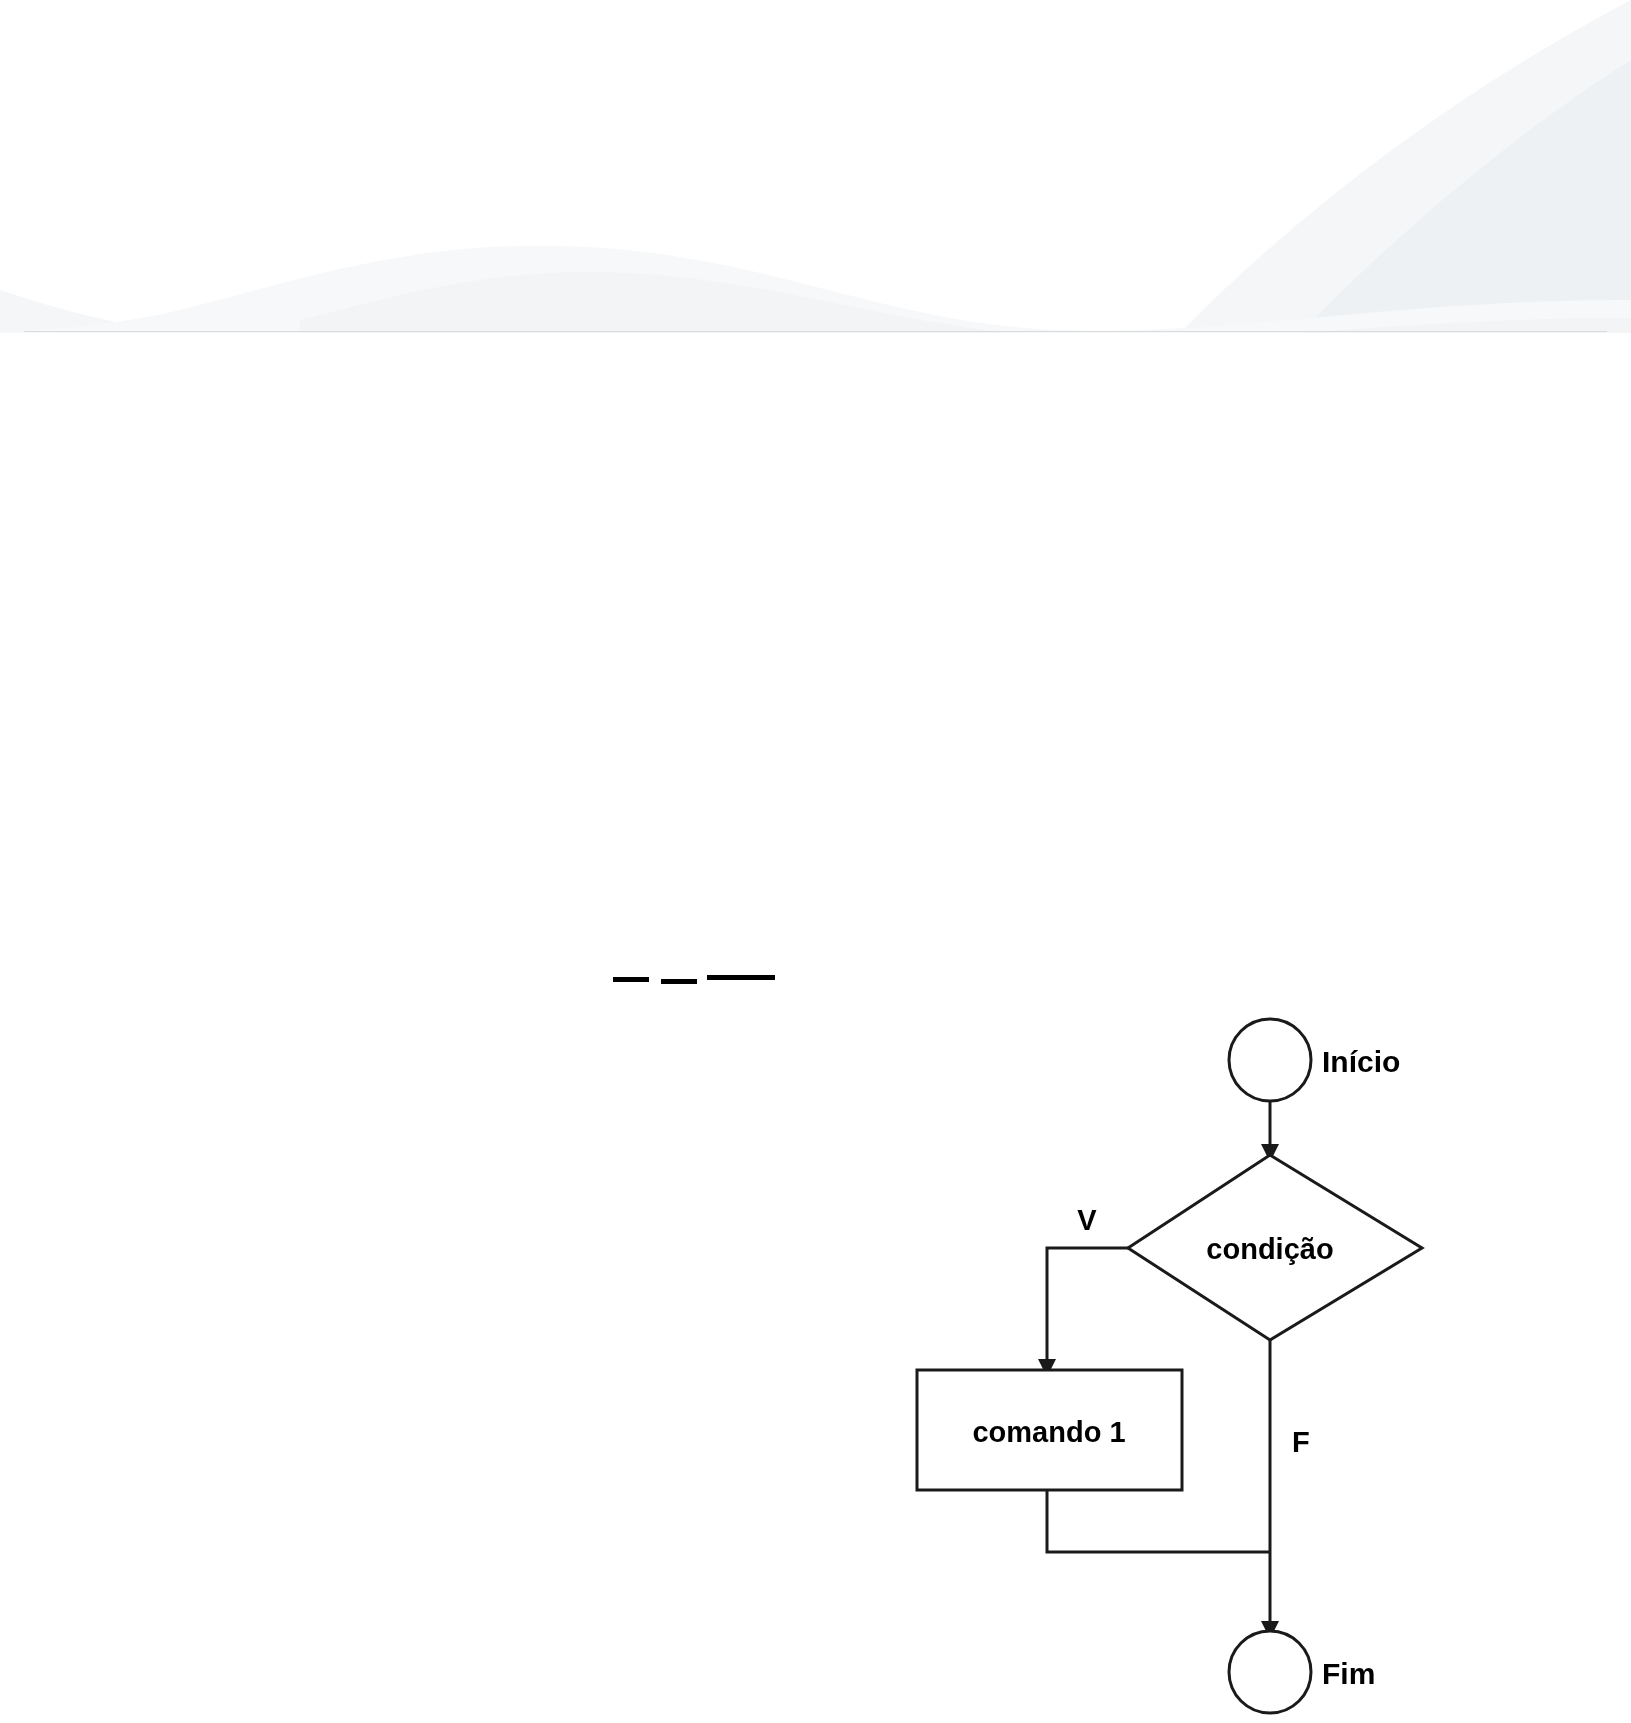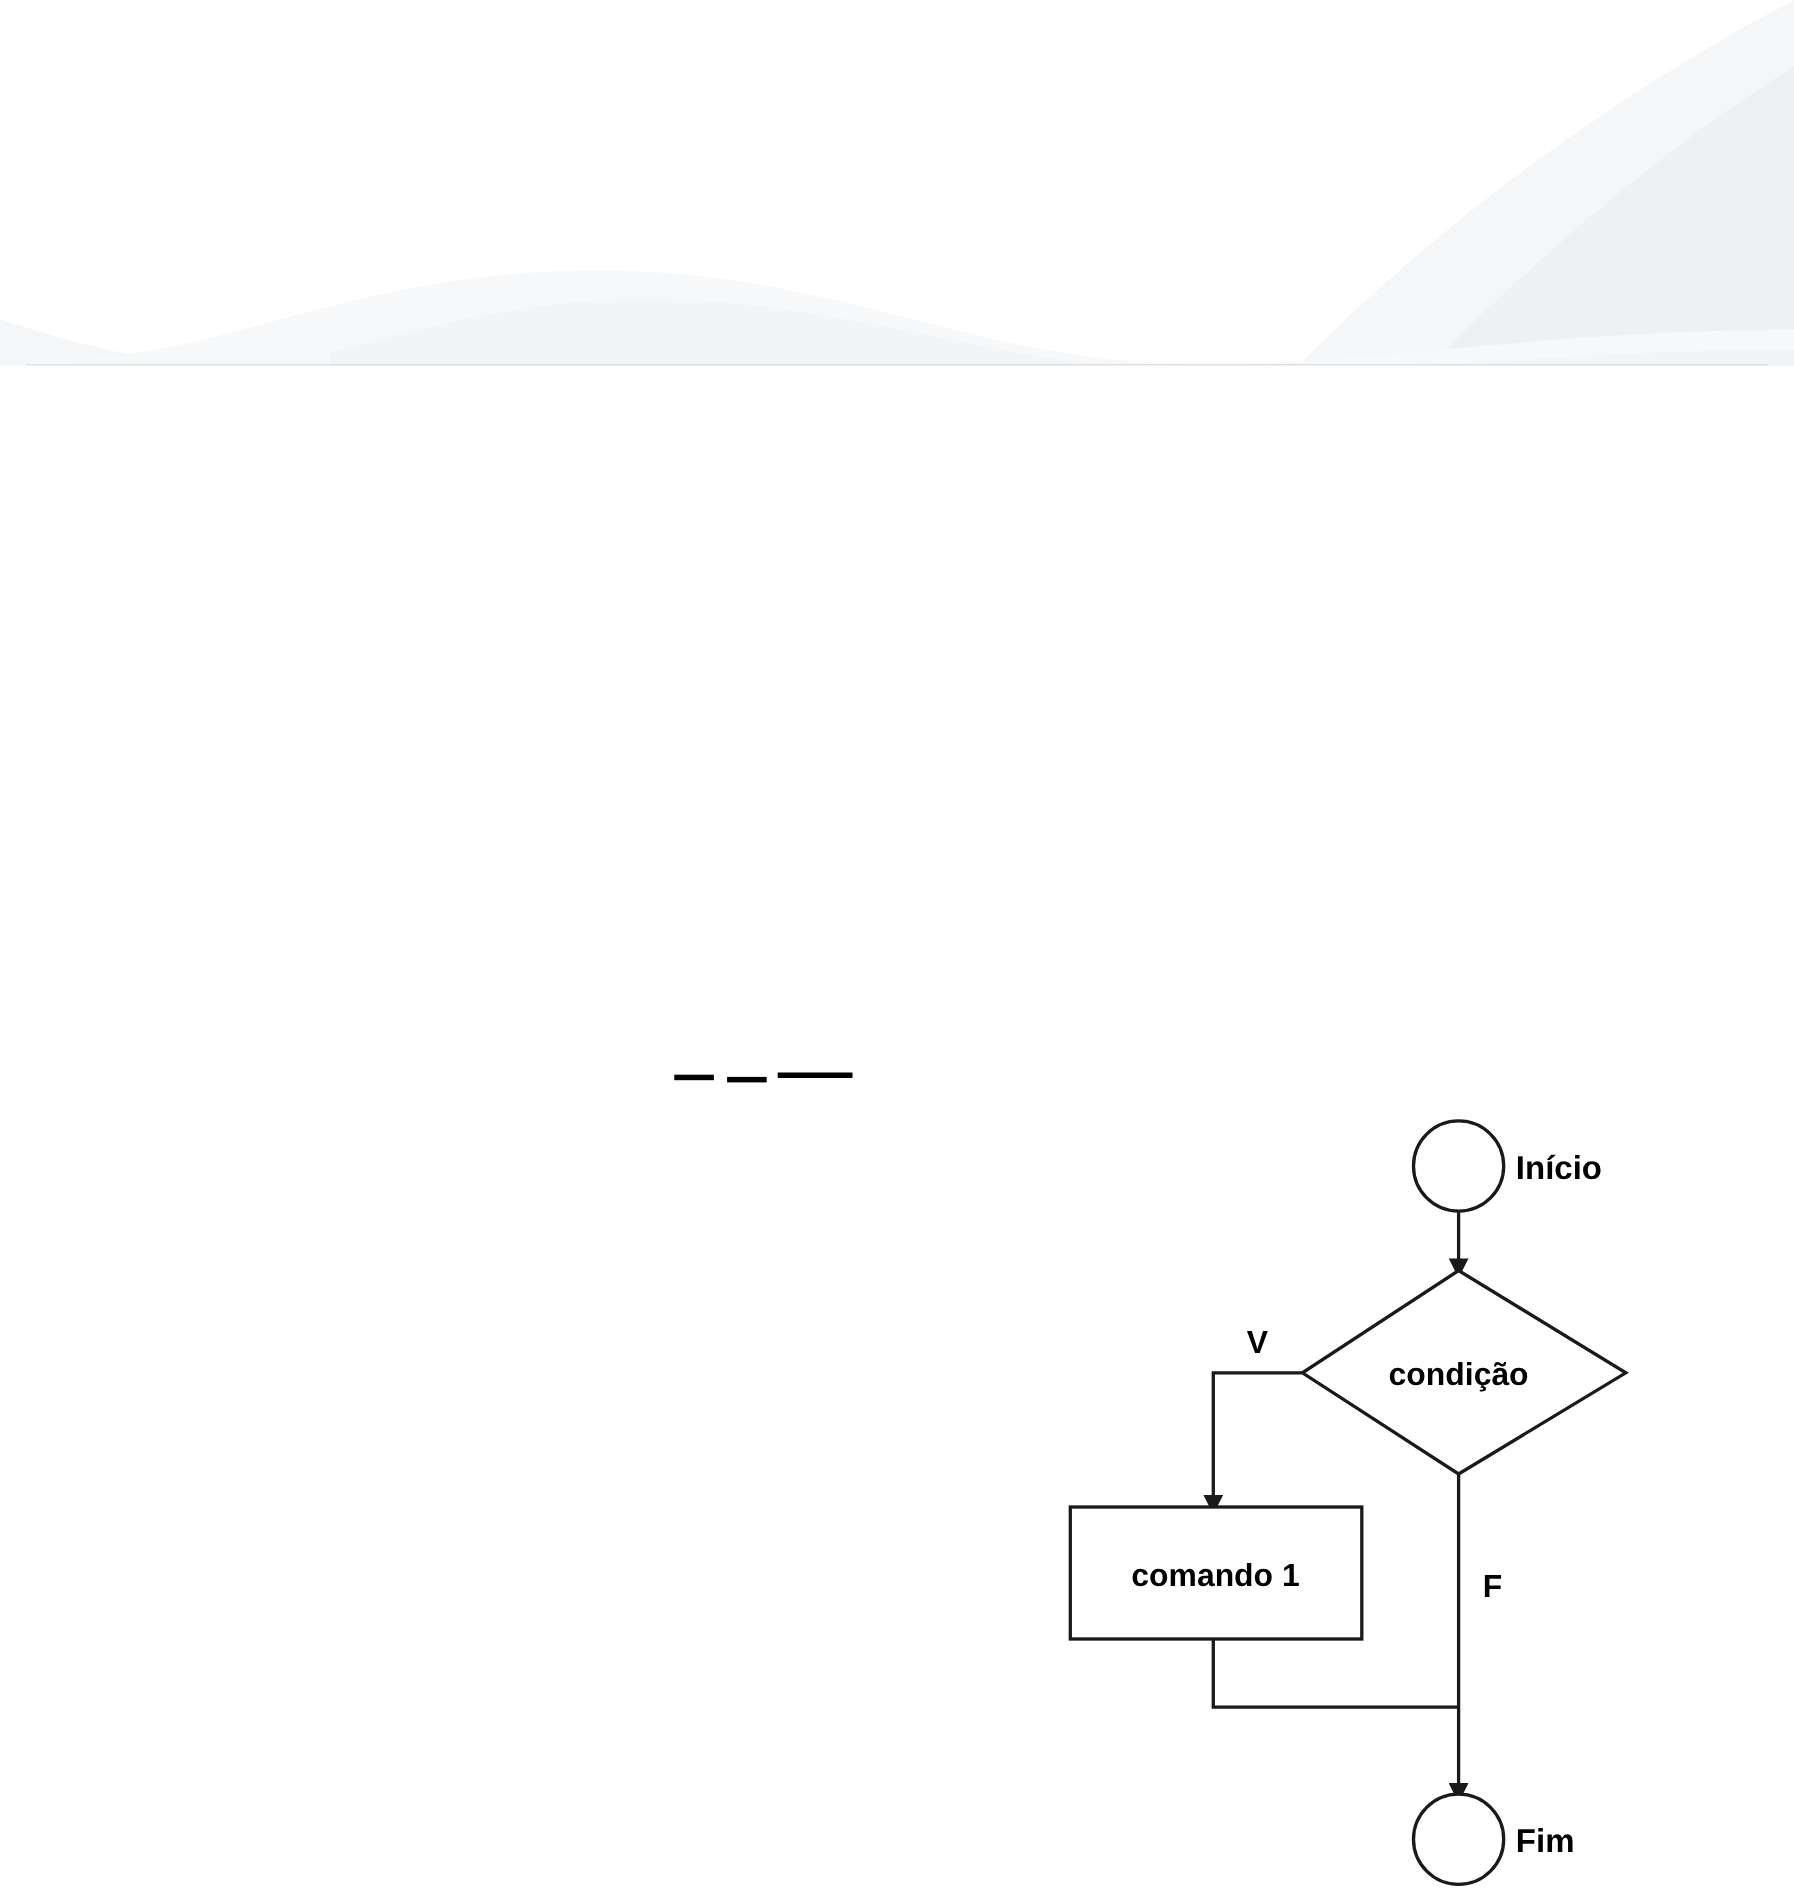--- a/index.html
+++ b/index.html
@@ -53,21 +53,21 @@
     height: 5px;
     background: #000000;
   }
   .dash-1 { left: 613px; top: 977px; width: 36px; }
   .dash-2 { left: 661px; top: 979px; width: 36px; }
   .dash-3 { left: 707px; top: 975px; width: 68px; }
 
   
   .flowchart {
     position: absolute;
-    left: 936px;
+    left: 880px;
     top: 990px;
     width: 520px;
     height: 733px;
   }
   .flowchart svg {
     display: block;
     width: 520px;
     height: 733px;
     overflow: visible;
   }

